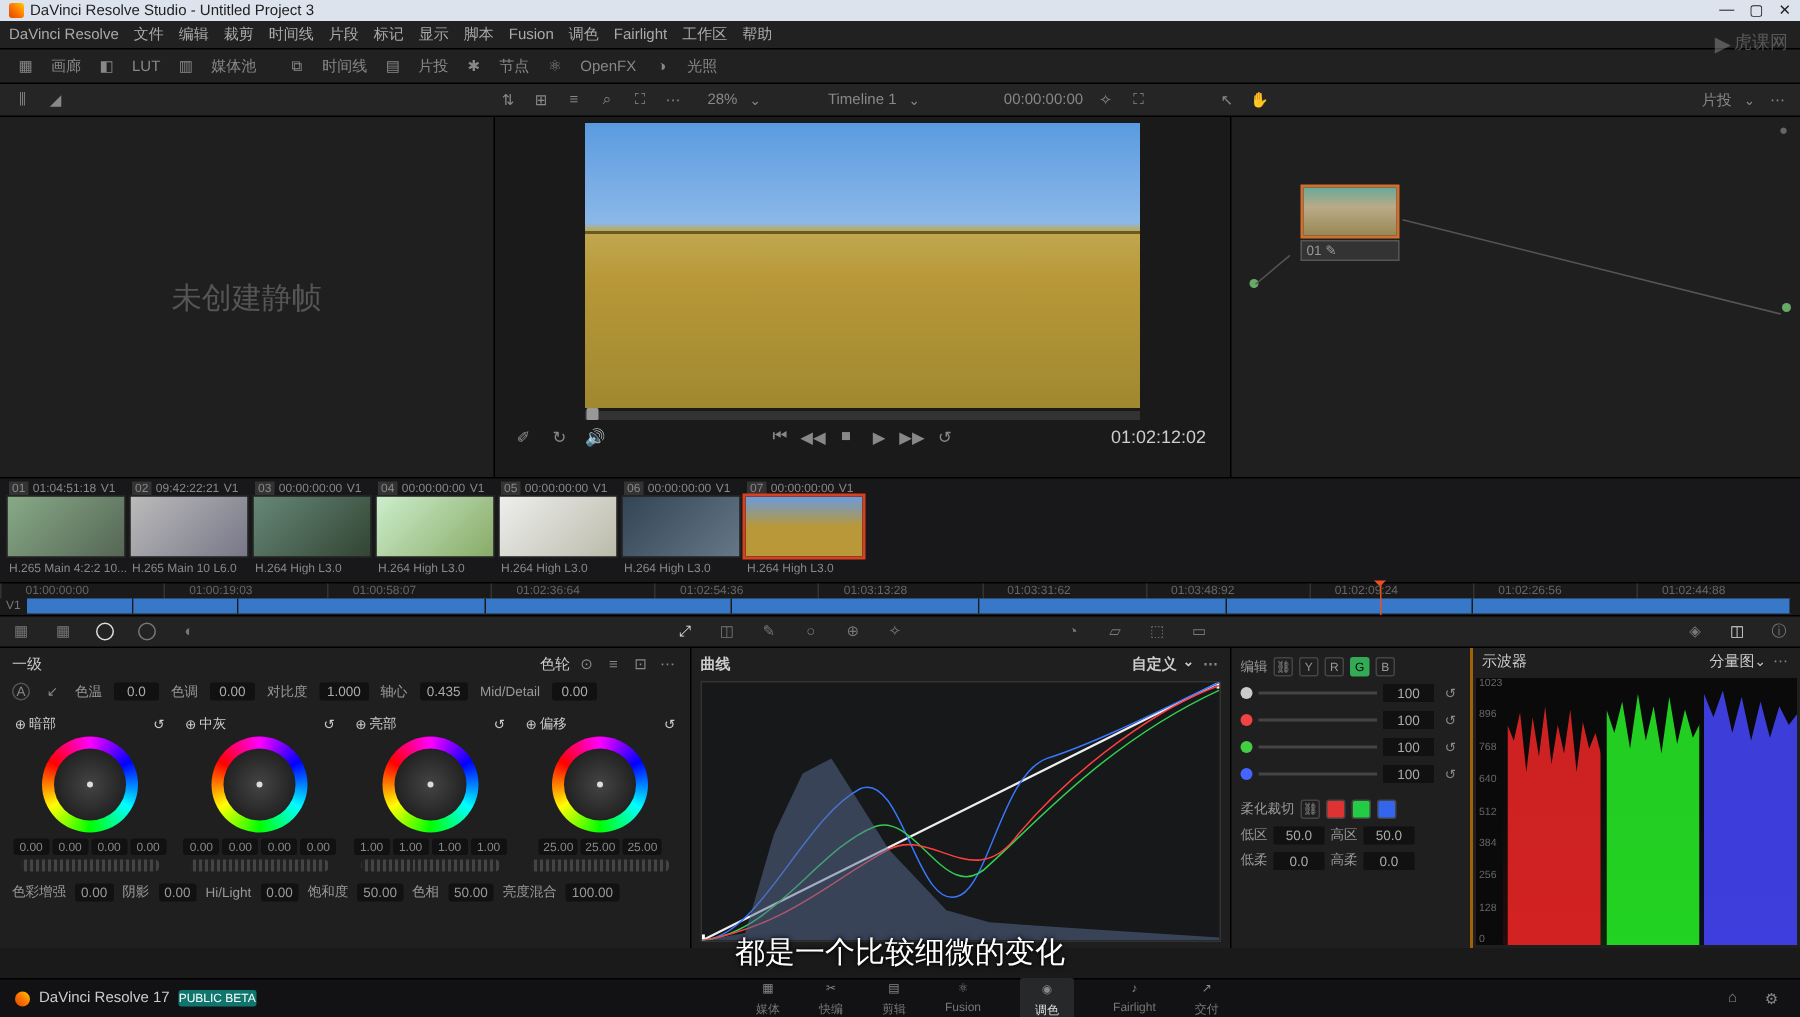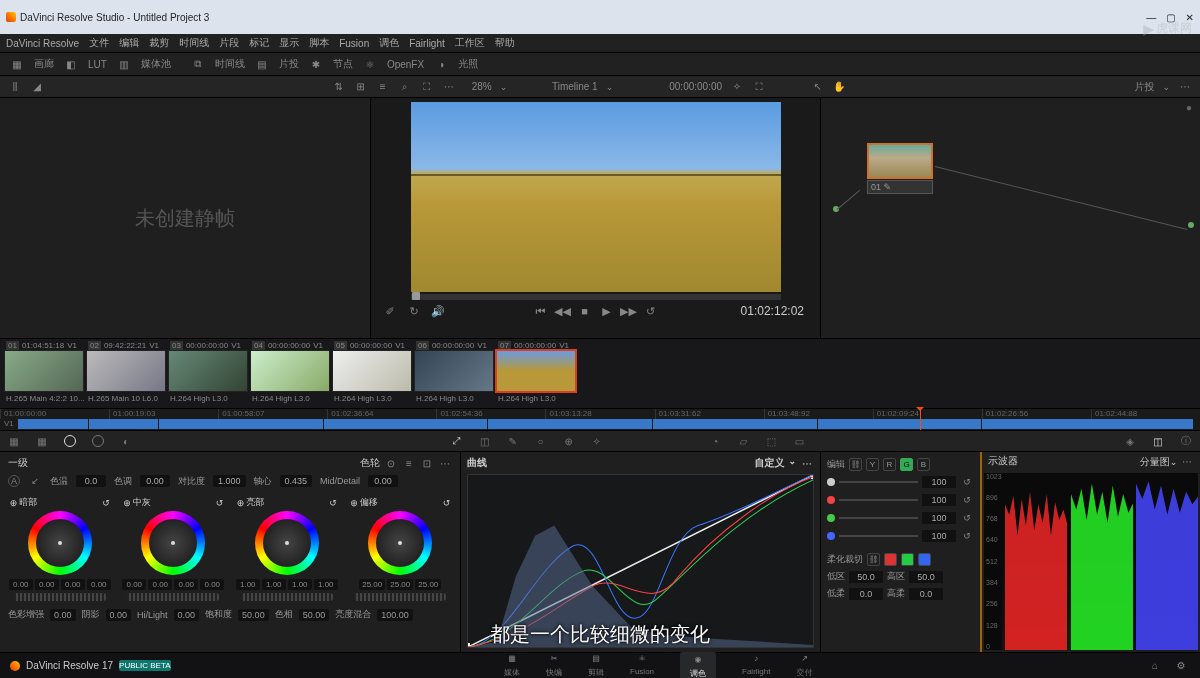--- a/index.html
+++ b/index.html
@@ -1,30 +1,30 @@
 <!DOCTYPE html>
 <html><head>
 <meta charset="utf-8">
 <style>
 * { margin: 0; padding: 0; box-sizing: border-box; font-family: "Segoe UI", Arial, sans-serif; user-select: none; }
 body { background: #1a1a1a; color: #888; width: 1200px; height: 678px; overflow: hidden; font-size: 10px; position: relative; }
-.titlebar { height: 34px; background: #dde3ed; color: #222; display: flex; align-items: center; padding: 0 6px; font-size: 10px; }
+.titlebar { height: 14px; background: #dde3ed; color: #222; display: flex; align-items: center; padding: 0 6px; font-size: 10px; }
 .titlebar .wincontrols { margin-left: auto; display: flex; gap: 10px; font-size: 10px; }
 .titlebar .logo { width: 10px; height: 10px; background: linear-gradient(45deg,#d40,#f70,#fc0); border-radius: 2px; margin-right: 4px; }
 .menubar { height: 18px; background: #212121; display: flex; align-items: center; padding: 0 6px; gap: 10px; font-size: 10px; color: #aaa; }
 .toolbar { height: 24px; background: #212121; display: flex; align-items: center; border-top: 1px solid #000; border-bottom: 1px solid #000; }
 .toolbar .left, .toolbar .right { display: flex; align-items: center; gap: 10px; padding: 0 10px; }
 .toolbar .center { flex: 1; text-align: center; color: #ddd; font-size: 12px; }
 .toolbar .center .sub { color: #666; font-size: 10px; margin-left: 6px; }
 .icon { width: 14px; height: 14px; display: inline-flex; align-items: center; justify-content: center; color: #888; }
 .subtoolbar { height: 22px; background: #252525; display: flex; align-items: center; border-bottom: 1px solid #000; font-size: 10px; }
 .subtoolbar .group { display: flex; align-items: center; gap: 8px; padding: 0 8px; }
 .subtoolbar .spacer { flex: 1; }
 .upper { display: flex; height: 240px; background: #1a1a1a; }
-.gallery-pane { width: 371px; background: #1f1f1f; display: flex; align-items: center; justify-content: center; color: #555; font-size: 20px; border-right: 1px solid #000;}
+.gallery-pane { width: 330px; background: #1f1f1f; display: flex; align-items: center; justify-content: center; color: #555; font-size: 20px; border-right: 1px solid #000;}
 .viewer-pane { flex: 1; background: #1a1a1a; display: flex; flex-direction: column; align-items: center; padding-top: 4px; position: relative;}
 .viewer-img { width: 370px; height: 190px; background: linear-gradient(to bottom, #5a9be0 0%, #8bb8e8 35%, #c0a850 38%, #b89838 55%, #a08830 100%); position: relative; overflow: hidden;}
 .viewer-img::after{content:'';position:absolute;top:38%;left:0;right:0;height:2px;background:#6a5a20;}
 .viewer-scrub { width: 370px; height: 6px; background: #333; margin-top: 2px; position: relative; }
 .viewer-scrub::after { content:''; position:absolute; left:1px; top:-2px; width:8px; height:8px; background:#999; border-radius:1px; }
 .viewer-controls { width: 100%; display: flex; align-items: center; justify-content: center; gap: 8px; margin-top: 4px; color: #999; font-size: 11px; position: relative;}
 .viewer-controls .left-ctrls{position:absolute;left:12px;display:flex;gap:10px;}
 .viewer-controls .tc { position: absolute; right: 16px; color: #ccc; font-size: 12px; }
 .node-pane { width: 380px; background: #1f1f1f; border-left: 1px solid #000; position: relative; }
 .node { position: absolute; left: 46px; top: 45px; width: 66px; }
@@ -34,21 +34,21 @@
 .node-line{position:absolute;background:#555;height:1px;}
 .clips-row { height: 70px; background: #18181a; display: flex; align-items: flex-start; padding: 2px 4px; gap: 2px; border-top: 1px solid #000; }
 .clip { width: 80px; }
 .clip .head { display: flex; font-size: 8px; color: #888; gap: 3px; padding: 0 2px;}
 .clip .head .n { background: #333; padding: 0 2px; }
 .clip .thumb { width: 80px; height: 42px; background: #444; border: 1px solid #222; }
 .clip.active .thumb { outline: 2px solid #d84020; outline-offset: -1px; }
 .clip .codec { font-size: 8px; color: #888; margin-top: 2px; padding-left: 2px; white-space: nowrap; overflow: hidden; }
 .timeline-bar { height: 22px; background: #1a1a1a; border-top: 1px solid #000; position: relative; }
 .timeline-bar .ruler { height: 10px; display: flex; font-size: 8px; color: #666; }
-.timeline-bar .ruler span { flex: 1; border-left: 1px solid #333; padding-left: 3px; }
+.timeline-bar .ruler span { flex: 1; border-left: 1px solid #333; padding-left: 16px; }
 .timeline-bar .track { height: 10px; background: #2a2a2a; margin: 0 6px; position: relative; display:flex;}
 .timeline-bar .track .seg { background: #3878c8; height: 100%; border-right: 1px solid #1a1a1a;}
 .timeline-bar .playhead { position: absolute; top: 0; bottom: 0; width: 1px; background: #e85020; left: 76.7%; }
 .timeline-bar .playhead::before { content:''; position:absolute; top:-2px; left:-4px; border:4px solid transparent; border-top-color:#e85020; }
 .tool-tabs { height: 22px; background: #232323; display: flex; align-items: center; border-top: 1px solid #000; border-bottom: 1px solid #000; }
 .tool-tabs .btn { width: 28px; height: 20px; display: flex; align-items: center; justify-content: center; color: #777; }
 .tool-tabs .btn.active { color: #ddd; }
 .tool-tabs .btn.dot{position:relative;}
 .tool-tabs .btn.dot::after{content:'';width:10px;height:10px;border:1px solid currentColor;border-radius:50%;position:absolute;}
 .lower { display: flex; height: 200px; background: #1f1f1f; }

